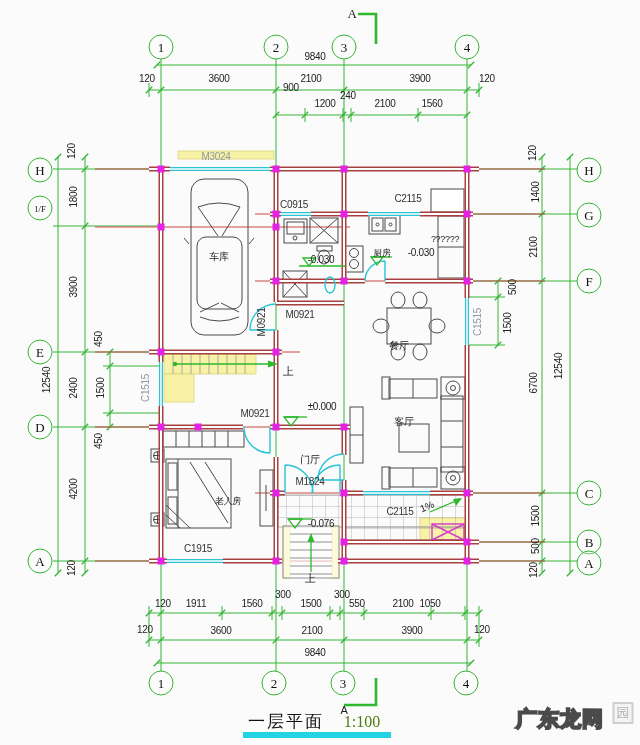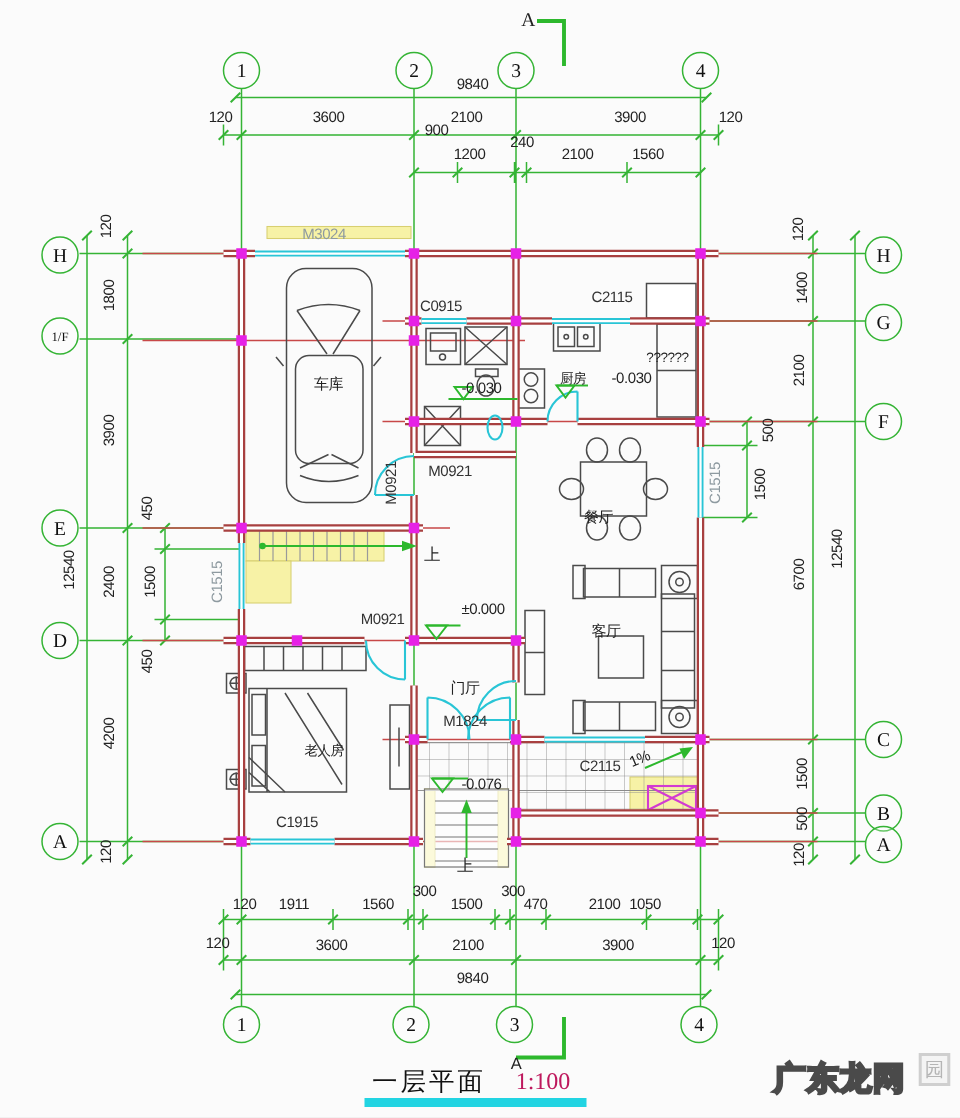--- a/index.html
+++ b/index.html
@@ -14,21 +14,21 @@
   .s13{font-size:13px;font-family:"Liberation Serif",serif;}
   .gray{color:#8e9aa0;}
   .code{color:#333;}
   .tilt{transform:translate(-50%,-50%) rotate(-23deg);}
   .bub{position:absolute;transform:translate(-50%,-50%);width:25px;height:25px;border:1.3px solid #35b435;
        border-radius:50%;display:flex;align-items:center;justify-content:center;
        font:13px "Liberation Serif",serif;color:#111;background:rgba(255,255,255,.25);box-sizing:border-box;}
   .bsm{font-size:8.5px;}
   .title-txt{position:absolute;transform:translate(-50%,-50%);font:17px "Liberation Sans",sans-serif;color:#111;
        letter-spacing:2px;white-space:nowrap;}
-  .scale-txt{position:absolute;transform:translate(-50%,-50%);font:16px "Liberation Serif",serif;color:#be185d;white-space:nowrap;}
+  .scale-txt{position:absolute;transform:translate(-50%,-50%);font:16px "Liberation Serif",serif;color:#4d7c0f;white-space:nowrap;}
   .underbar{position:absolute;left:243px;top:732px;width:148px;height:6px;background:#22d4e2;}
   .wm{position:absolute;transform:translate(-50%,-50%);font:bold 21px "Liberation Sans",sans-serif;
       color:#c2410c;-webkit-text-stroke:2px #4a4a4a;text-shadow:0 0 1px #4a4a4a;letter-spacing:1px;white-space:nowrap;}
   .wm-badge{position:absolute;transform:translate(-50%,-50%);font:13px "Liberation Sans",sans-serif;
       color:#b5b5b5;border:2px solid #cfcfcf;padding:0 2px;background:#f4f4f4;}
 </style>
 </head>
 <body>
 
 <div class="canvas">
@@ -323,21 +323,21 @@
         <path d="M299,266 H345"></path>
     <path d="M358,14 H376 V44 M376,678 V705 H344" stroke-width="2.6"></path>
   </g>
 </svg>
 
 <div class="bub" style="left:161px;top:47px">1</div>
 <div class="bub" style="left:276px;top:47px">2</div>
 <div class="bub" style="left:344px;top:47px">3</div>
 <div class="bub" style="left:467px;top:47px">4</div>
 <div class="bub" style="left:40px;top:170px">H</div>
-<div class="bub bsm" style="left:40px;top:224px">1/F</div>
+<div class="bub bsm" style="left:40px;top:208px">1/F</div>
 <div class="bub" style="left:40px;top:352px">E</div>
 <div class="bub" style="left:40px;top:427px">D</div>
 <div class="bub" style="left:40px;top:561px">A</div>
 <div class="bub" style="left:589px;top:170px">H</div>
 <div class="bub" style="left:589px;top:215px">G</div>
 <div class="bub" style="left:589px;top:281px">F</div>
 <div class="bub" style="left:589px;top:493px">C</div>
 <div class="bub" style="left:589px;top:542px">B</div>
 <div class="bub" style="left:589px;top:563px">A</div>
 <div class="bub" style="left:161px;top:683px">1</div>
@@ -348,21 +348,21 @@
 <span class="lb s13" style="left:352px;top:13px">A</span>
 <span class="lb s11" style="left:344px;top:710px">A</span>
 
 <span class="lb" style="left:315px;top:57px">9840</span>
 <span class="lb" style="left:147px;top:79px">120</span>
 <span class="lb" style="left:219px;top:79px">3600</span>
 <span class="lb" style="left:311px;top:79px">2100</span>
 <span class="lb" style="left:420px;top:79px">3900</span>
 <span class="lb" style="left:487px;top:79px">120</span>
 <span class="lb" style="left:291px;top:88px">900</span>
-<span class="lb" style="left:313px;top:104px">1200</span>
+<span class="lb" style="left:325px;top:104px">1200</span>
 <span class="lb" style="left:348px;top:96px">240</span>
 <span class="lb" style="left:385px;top:104px">2100</span>
 <span class="lb" style="left:432px;top:104px">1560</span>
 
 <span class="lb v" style="left:47px;top:380px">12540</span>
 <span class="lb v" style="left:72px;top:151px">120</span>
 <span class="lb v" style="left:74px;top:197px">1800</span>
 <span class="lb v" style="left:74px;top:287px">3900</span>
 <span class="lb v" style="left:74px;top:388px">2400</span>
 <span class="lb v" style="left:74px;top:489px">4200</span>
@@ -381,21 +381,21 @@
 <span class="lb v" style="left:534px;top:570px">120</span>
 <span class="lb v" style="left:513px;top:287px">500</span>
 <span class="lb v" style="left:508px;top:323px">1500</span>
 
 <span class="lb" style="left:163px;top:604px">120</span>
 <span class="lb" style="left:196px;top:604px">1911</span>
 <span class="lb" style="left:252px;top:604px">1560</span>
 <span class="lb" style="left:283px;top:595px">300</span>
 <span class="lb" style="left:311px;top:604px">1500</span>
 <span class="lb" style="left:342px;top:595px">300</span>
-<span class="lb" style="left:357px;top:604px">470</span>
+<span class="lb" style="left:357px;top:604px">550</span>
 <span class="lb" style="left:403px;top:604px">2100</span>
 <span class="lb" style="left:430px;top:604px">1050</span>
 <span class="lb" style="left:145px;top:630px">120</span>
 <span class="lb" style="left:221px;top:631px">3600</span>
 <span class="lb" style="left:312px;top:631px">2100</span>
 <span class="lb" style="left:412px;top:631px">3900</span>
 <span class="lb" style="left:482px;top:630px">120</span>
 <span class="lb" style="left:315px;top:653px">9840</span>
 
 <span class="lb gray" style="left:216px;top:157px">M3024</span>
@@ -408,21 +408,21 @@
 <span class="lb code" style="left:198px;top:549px">C1915</span>
 <span class="lb code" style="left:400px;top:512px">C2115</span>
 <span class="lb v gray" style="left:146px;top:388px">C1515</span>
 <span class="lb v gray" style="left:478px;top:322px">C1515</span>
 
 <span class="lb" style="left:219px;top:257px">车库</span>
 <span class="lb s9" style="left:382px;top:253px">厨房</span>
 <span class="lb" style="left:399px;top:346px">餐厅</span>
 <span class="lb" style="left:404px;top:422px">客厅</span>
 <span class="lb" style="left:310px;top:460px">门厅</span>
-<span class="lb s9" style="left:216px;top:501px">老人房</span>
+<span class="lb s9" style="left:228px;top:501px">老人房</span>
 
 <span class="lb" style="left:321px;top:260px">-0.030</span>
 <span class="lb" style="left:421px;top:253px">-0.030</span>
 <span class="lb" style="left:322px;top:407px">±0.000</span>
 <span class="lb" style="left:321px;top:524px">-0.076</span>
 
 <span class="lb s9" style="left:445px;top:239px">??????</span>
 <span class="lb tilt" style="left:427px;top:507px">1%</span>
 <span class="lb s11" style="left:288px;top:371px">上</span>
 <span class="lb s11" style="left:310px;top:578px">上</span>

